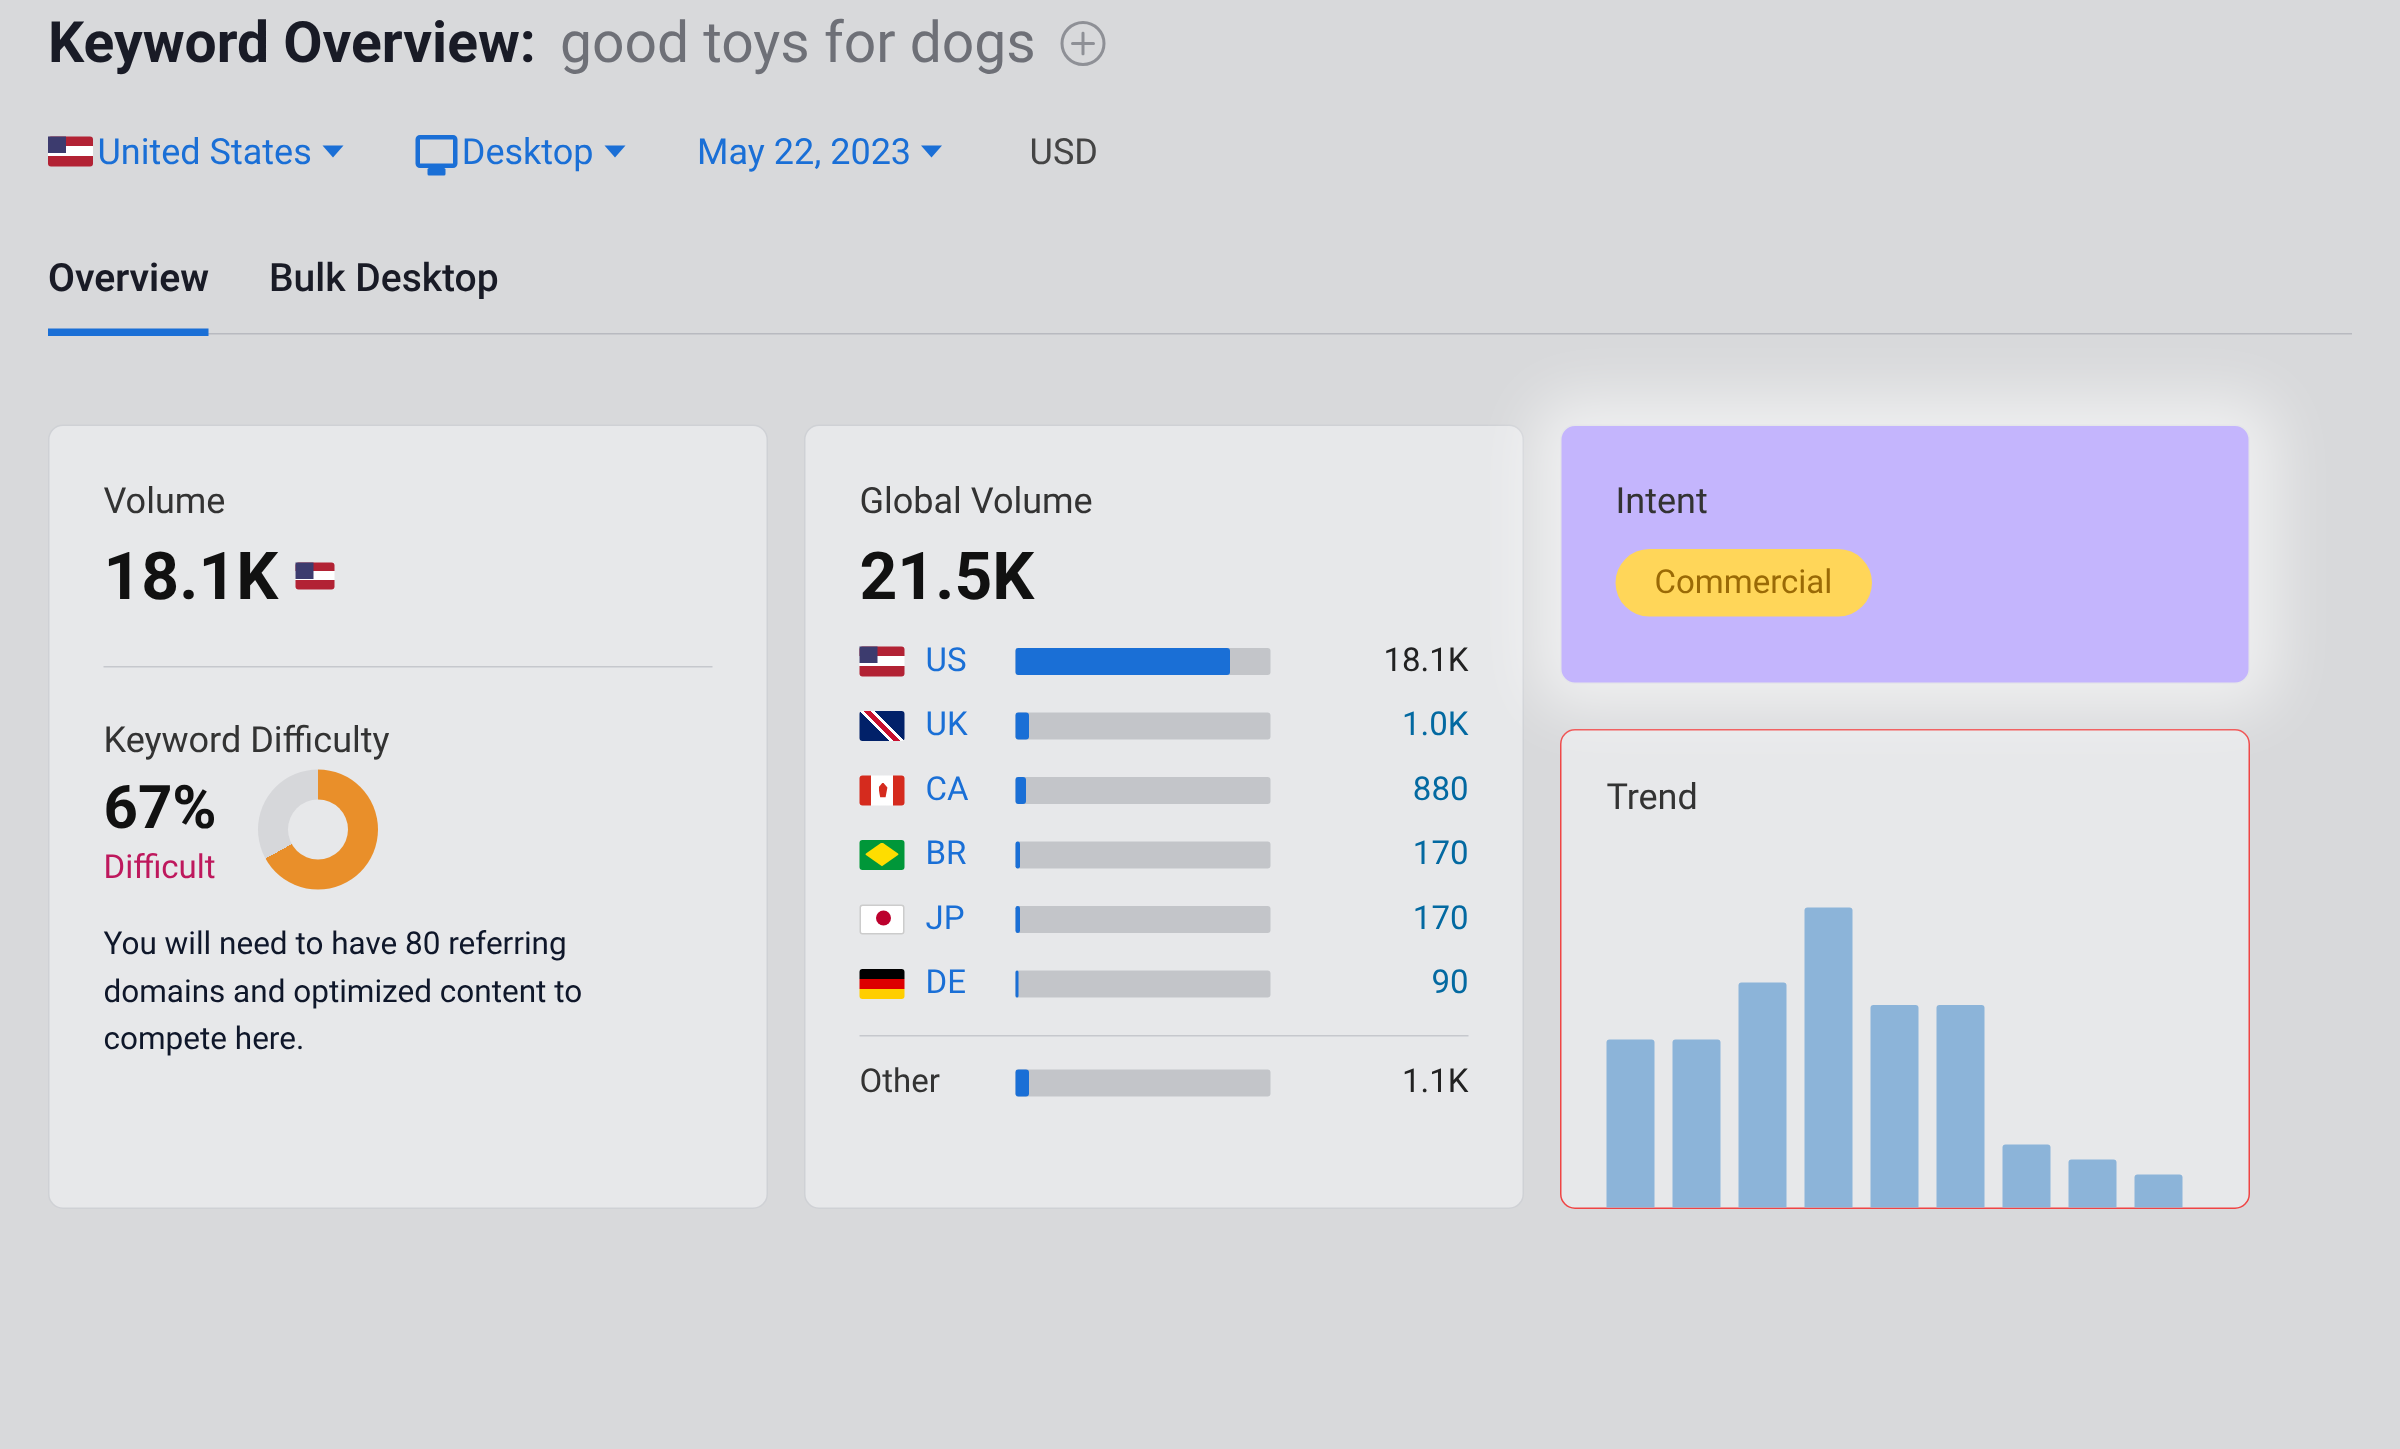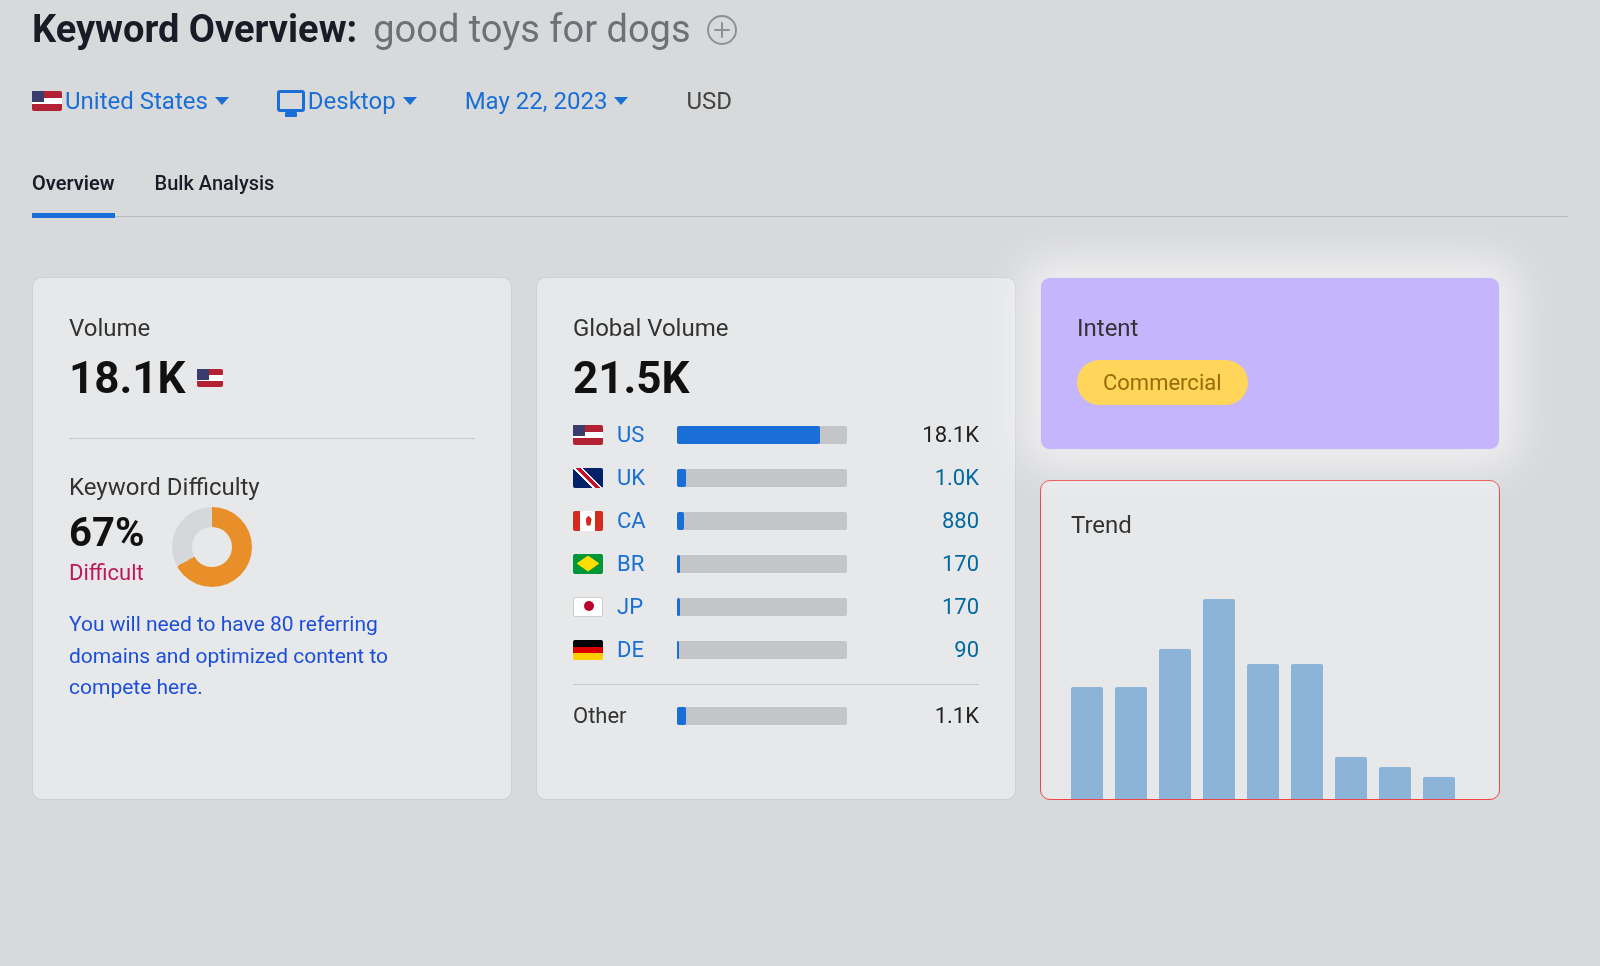--- a/index.html
+++ b/index.html
@@ -94,21 +94,21 @@
     content:"";position:absolute;left:50%;bottom:-8px;transform:translateX(-50%);
     width:12px;height:5px;background:#1a6fd6;border-radius:1px;
   }
   .usd-label { color:#444; font-size:24px; margin-left:10px; }
 
   .tabs {
     display:flex;
     gap:40px;
     margin-top:56px;
     border-bottom:1px solid #b8bac0;
-    font-size:20px;
+    font-size:26px;
   }
   .tab {
     padding-bottom:18px;
     color:#191b26;
     cursor:pointer;
     font-weight:500;
   }
   .tab.active {
     font-weight:600;
     border-bottom:5px solid #1a6fd6;
@@ -133,21 +133,21 @@
 
   .kd-row { display:flex; align-items:center; gap:28px; margin-top:6px;}
   .kd-pct { font-size:40px; font-weight:700; }
   .kd-label { font-size:22px; color:#be185d; margin-top:4px;}
   .kd-donut {
     width:80px; height:80px; border-radius:50%;
     background: conic-gradient(#e98f2a 0 241deg, #d6d7da 241deg 360deg);
     position:relative;
   }
   .kd-donut::after{content:"";position:absolute;left:20px;top:20px;width:40px;height:40px;border-radius:50%;background:#e7e8ea;}
-  .kd-desc { font-size:21px; color:#1d4ed8; margin-top:22px; line-height:1.5; max-width:380px;}
+  .kd-desc { font-size:21px; color:#0f172a; margin-top:22px; line-height:1.5; max-width:380px;}
 
   .gv-row { display:grid; grid-template-columns:30px 46px 1fr 80px; align-items:center; gap:14px; margin-top:18px;}
   .gv-country { color:#1a6fd6; font-size:22px;}
   .gv-bar-track { height:18px; background:#c3c5c9; border-radius:2px; position:relative; width:170px;}
   .gv-bar-fill { position:absolute; left:0; top:0; height:100%; background:#1a6fd6; border-radius:2px;}
   .gv-val { text-align:right; font-size:22px; color:#0369a1;}
   .gv-val.black { color:#222; }
   .gv-other-row { display:grid; grid-template-columns:90px 1fr 80px; align-items:center; gap:14px; margin-top:18px; }
   .gv-other-label { font-size:22px; color:#333; }
   .gv-divider { border-top:1px solid #c6c8cd; margin-top:22px; }
@@ -219,21 +219,21 @@
     </span>
     <span class="filter-link">
       <span>May 22, 2023</span>
       <span class="chev-down"></span>
     </span>
     <span class="usd-label">USD</span>
   </div>
 
   <div class="tabs">
     <div class="tab active">Overview</div>
-    <div class="tab">Bulk Analysis</div>
+    <div class="tab">Bulk Desktop</div>
   </div>
 
   <div class="cards">
 
     <div class="card">
       <div class="card-label">Volume</div>
       <div class="card-value">
         <span>18.1K</span>
         <span class="flag flag-us" style="width:26px;height:18px;"></span>
       </div>

